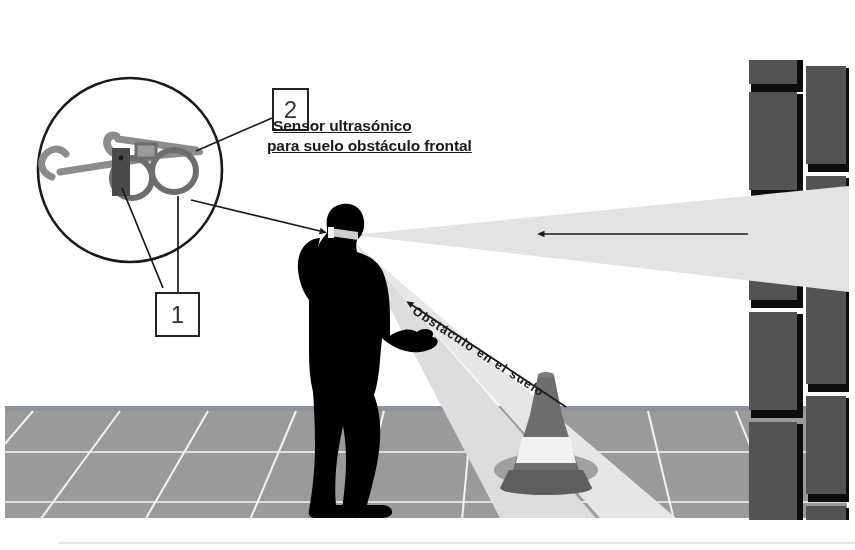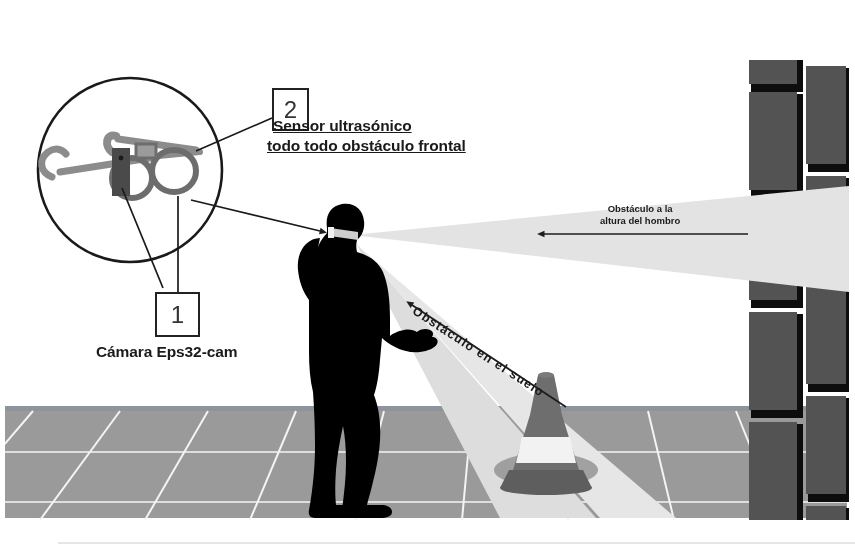--- a/index.html
+++ b/index.html
@@ -269,27 +269,22 @@
 
   <div class="numbox" id="numbox-2">
     <span>2</span>
   </div>
   <div class="numbox" id="numbox-1">
     <span>1</span>
   </div>
 
   <div class="lbl lbl-sensor">
     <div>Sensor ultrasónico</div>
-    <div class="l2">todo todo obstáculo frontal</div>
+    <div class="l2">para suelo obstáculo frontal</div>
   </div>
 
   <div class="lbl lbl-camera">
-    <div>Cámara Eps32-cam</div>
-  </div>
-
-  <div class="lbl lbl-shoulder">
-    <div>Obstáculo a la</div>
-    <div>altura del hombro</div>
-  </div>
+  </div>
+
 
   <div class="lbl lbl-floor">Obstáculo  en el suelo</div>
 
 </div>
 
 </body></html>

